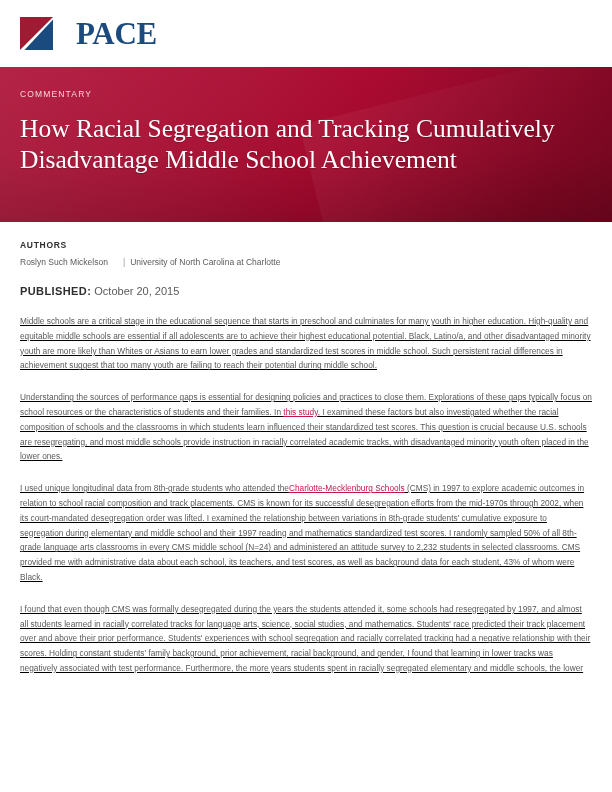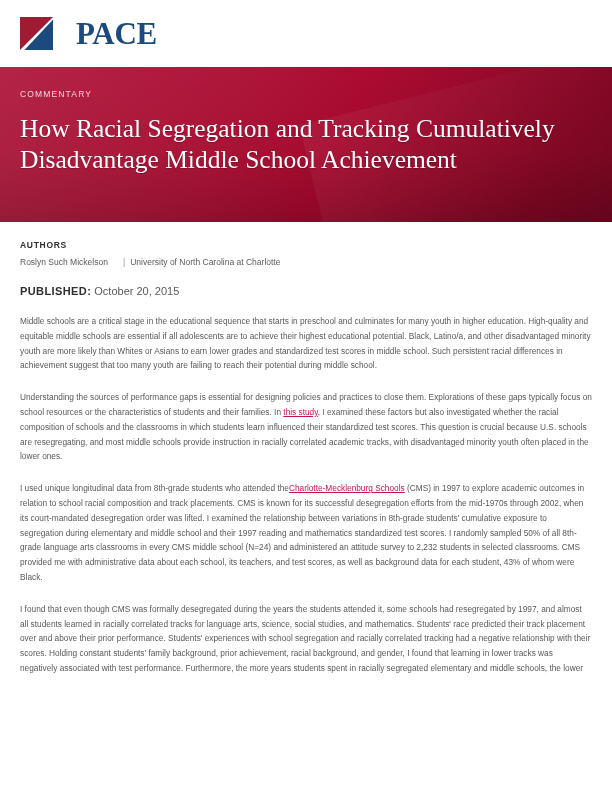--- a/index.html
+++ b/index.html
@@ -127,20 +127,21 @@
     color: #5b5b5b;
   }
   .published b {
     color: #2f2f2f;
     letter-spacing: 0.4px;
   }
 
   
   .body-copy {
     padding: 17px 20px 0 20px;
+    text-decoration: underline;
   }
   .body-copy p {
     margin: 0 0 17px 0;
     font-size: 8.3px;
     line-height: 14.8px;
     color: #58595b;
     text-align: left;
   }
   .body-copy a {
     color: #c4154b;

